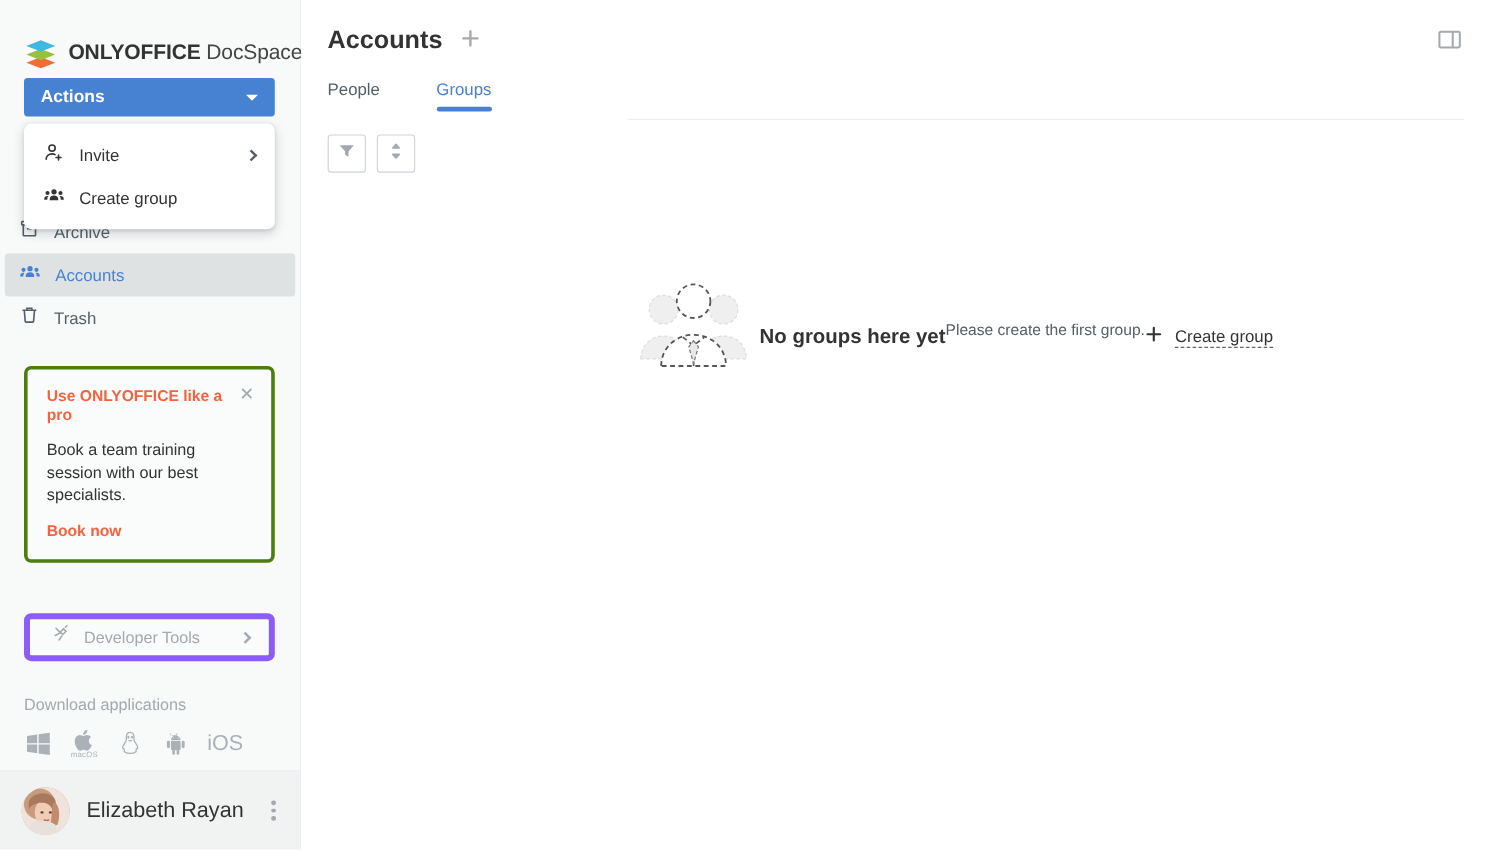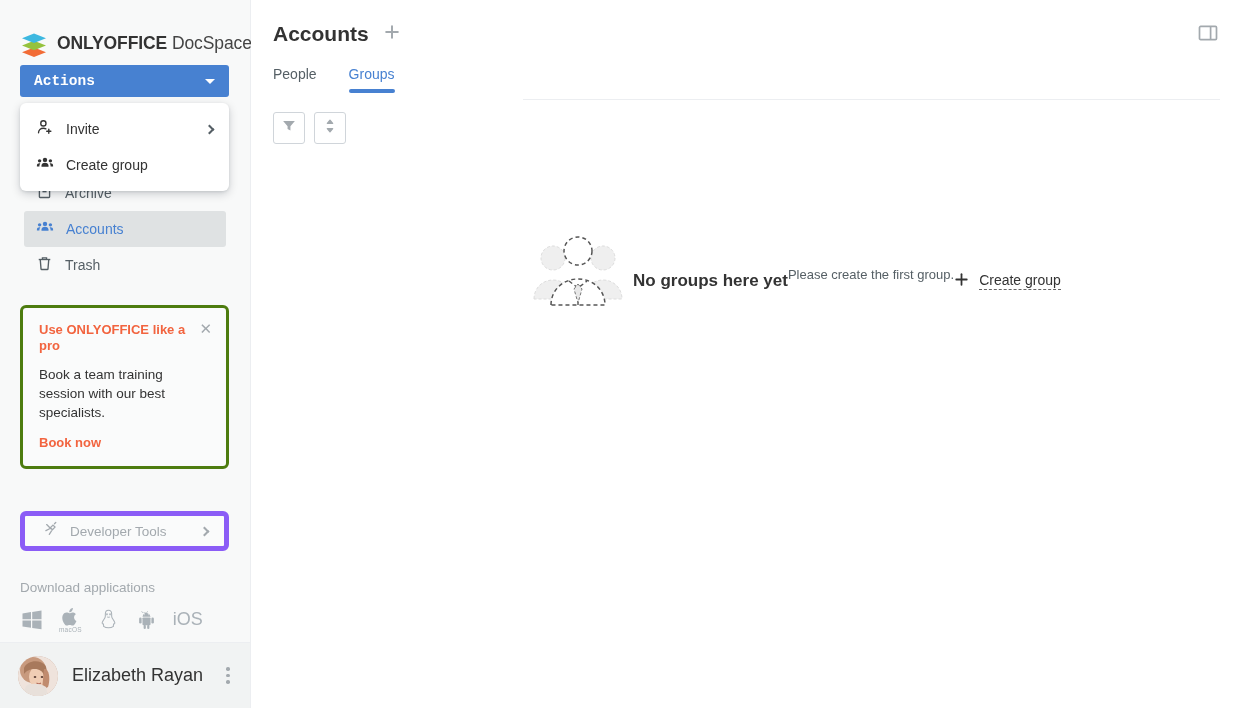--- a/index.html
+++ b/index.html
@@ -34,21 +34,21 @@
 
   .actions-wrap { padding: 10px 20px 0 20px; position: relative; }
   .actions-btn {
     height: 32px; width: 209px;
     background: #4781d1;
     border-radius: 3px;
     display: flex; align-items: center; justify-content: space-between;
     padding: 0 14px;
     cursor: pointer;
   }
-  .actions-btn .lbl { color:#ffffff; font-weight: bold; font-size: 14.5px; font-family: Liberation Mono, monospace; }
+  .actions-btn .lbl { color:#ffffff; font-weight: bold; font-size: 14.5px; }
   .caret-down {
     width: 0; height: 0;
     border-left: 5px solid transparent;
     border-right: 5px solid transparent;
     border-top: 5px solid #ffffff;
   }
 
   
   .dropdown {
     position: absolute;
@@ -66,21 +66,21 @@
   }
   .dd-label { font-size: 14px; color: #333333; flex: 1; }
   .chev-right {
     width: 7px; height: 7px;
     border-top: 2px solid #555f65;
     border-right: 2px solid #555f65;
     transform: rotate(45deg);
     margin-right: 2px;
   }
 
-  .nav { margin-top: 6px; padding: 0 24px; }
+  .nav { margin-top: 6px; padding: 0 4px; }
   .nav-item {
     height: 36px; display: flex; align-items: center; gap: 12px;
     padding: 0 12px; border-radius: 3px; cursor: pointer;
   }
   .nav-item .nav-label { font-size: 14px; color: #555f65; }
   .nav-item.active { background: #dfe2e3; }
   .nav-item.active .nav-label { color: #4781d1; }
 
   
   .promo {
@@ -148,21 +148,21 @@
   .main-header {
     display: flex; align-items: center; gap: 14px;
     padding: 22px 0 0 22px;
   }
   .page-title { font-size: 21px; font-weight: bold; color: #333333; }
   .plus-btn { cursor: pointer; }
   .panel-toggle {
     position: absolute; right: 22px; top: 24px; cursor: pointer;
   }
 
-  .tabs { display: flex; gap: 32px; padding: 0 0 0 22px; margin-top: 20px; position: relative; }
+  .tabs { display: flex; gap: 47px; padding: 0 0 0 22px; margin-top: 20px; position: relative; }
   .tab {
     font-size: 14px; color: #555f65; padding-bottom: 11px; cursor: pointer; position: relative;
   }
   .tab.active { color: #4781d1; font-weight: normal; }
   .tab.active::after {
     content: ""; position: absolute; left: 0; right: 0; bottom: 0;
     height: 4px; border-radius: 2px; background: #4781d1;
   }
   .tabs-rule {
     position: absolute; left: 272px; right: 20px; top: 99px;

